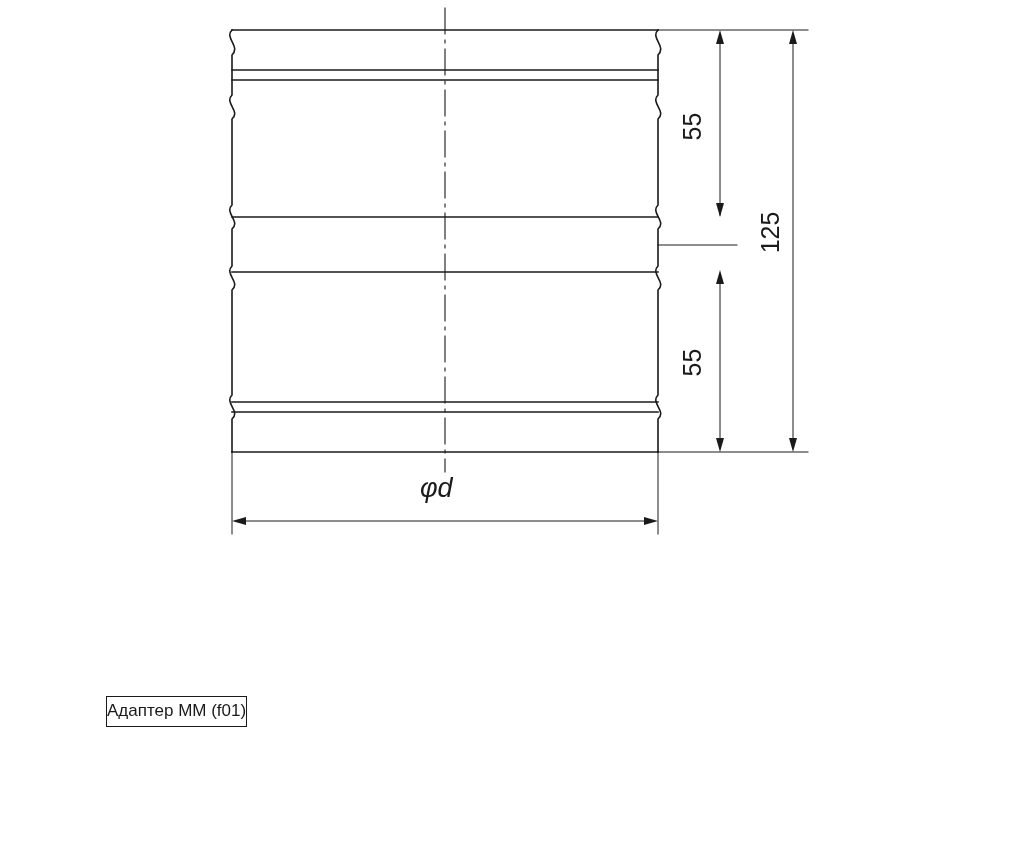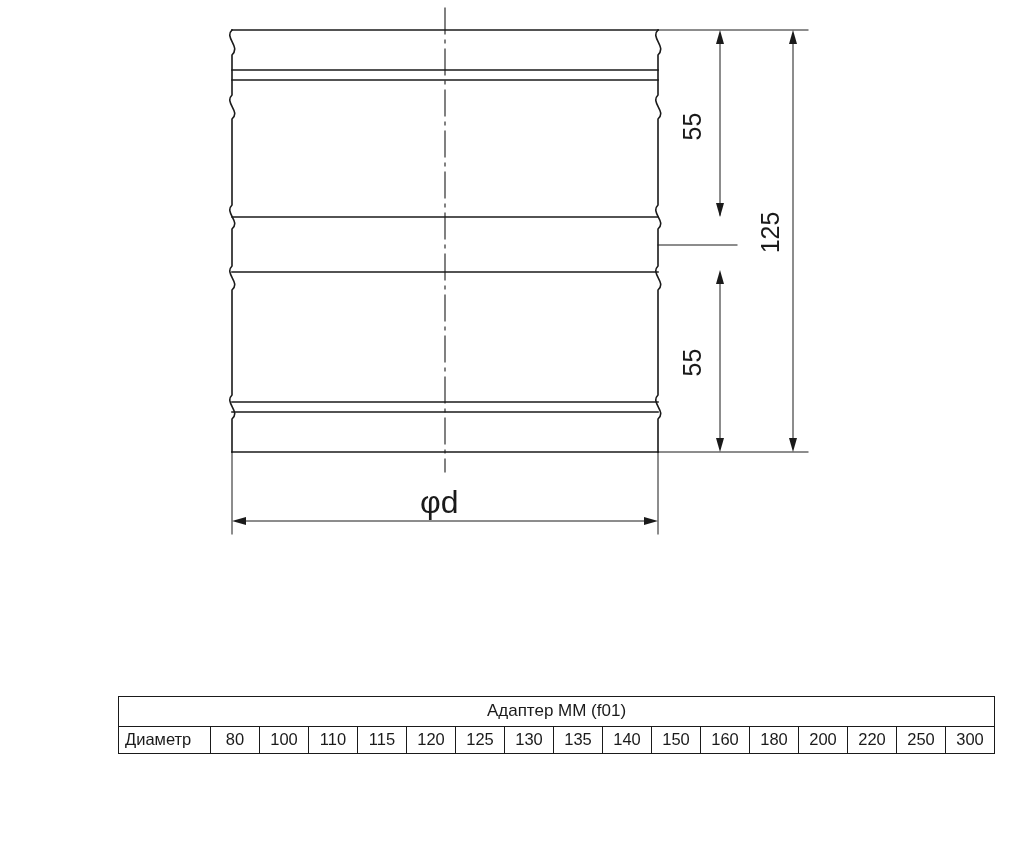--- a/index.html
+++ b/index.html
@@ -32,26 +32,26 @@
     white-space: nowrap;
     font-family: "Liberation Sans", sans-serif;
   }
   .rot {
     transform: rotate(-90deg);
     transform-origin: 50% 50%;
   }
   #lbl-top55 { left: 679px; top: 112px; }
   #lbl-bot55 { left: 679px; top: 348px; }
   #lbl-125   { left: 750px; top: 218px; }
-  #lbl-diam  { left: 420px; top: 484px; font-size: 32px; }
+  #lbl-diam  { left: 420px; top: 473px; font-size: 27px; font-style: italic; }
 
   
   .spec-table {
     position: absolute;
-    left: 118px;
+    left: 106px;
     top: 696px;
     border-collapse: collapse;
     font-size: 16.5px;
     color: #1a1a1a;
     background: #fff;
   }
   .spec-table td, .spec-table th {
     border: 1px solid #1a1a1a;
     font-weight: normal;
     padding: 3px 5px 4px 5px;
@@ -156,35 +156,16 @@
 
   <div class="dim-label" id="lbl-diam">φd</div>
 </div>
 
 <table class="spec-table">
   <tbody>
     <tr>
       <td class="title-cell" colspan="17">Адаптер ММ (f01)</td>
     </tr>
 
-    <tr>
-      <td class="rowhead">Диаметр</td>
-      <td class="val">80</td>
-      <td class="val">100</td>
-      <td class="val">110</td>
-      <td class="val">115</td>
-      <td class="val">120</td>
-      <td class="val">125</td>
-      <td class="val">130</td>
-      <td class="val">135</td>
-      <td class="val">140</td>
-      <td class="val">150</td>
-      <td class="val">160</td>
-      <td class="val">180</td>
-      <td class="val">200</td>
-      <td class="val">220</td>
-      <td class="val">250</td>
-      <td class="val">300</td>
-    </tr>
 
 
   </tbody>
 </table>
 
 </body></html>

